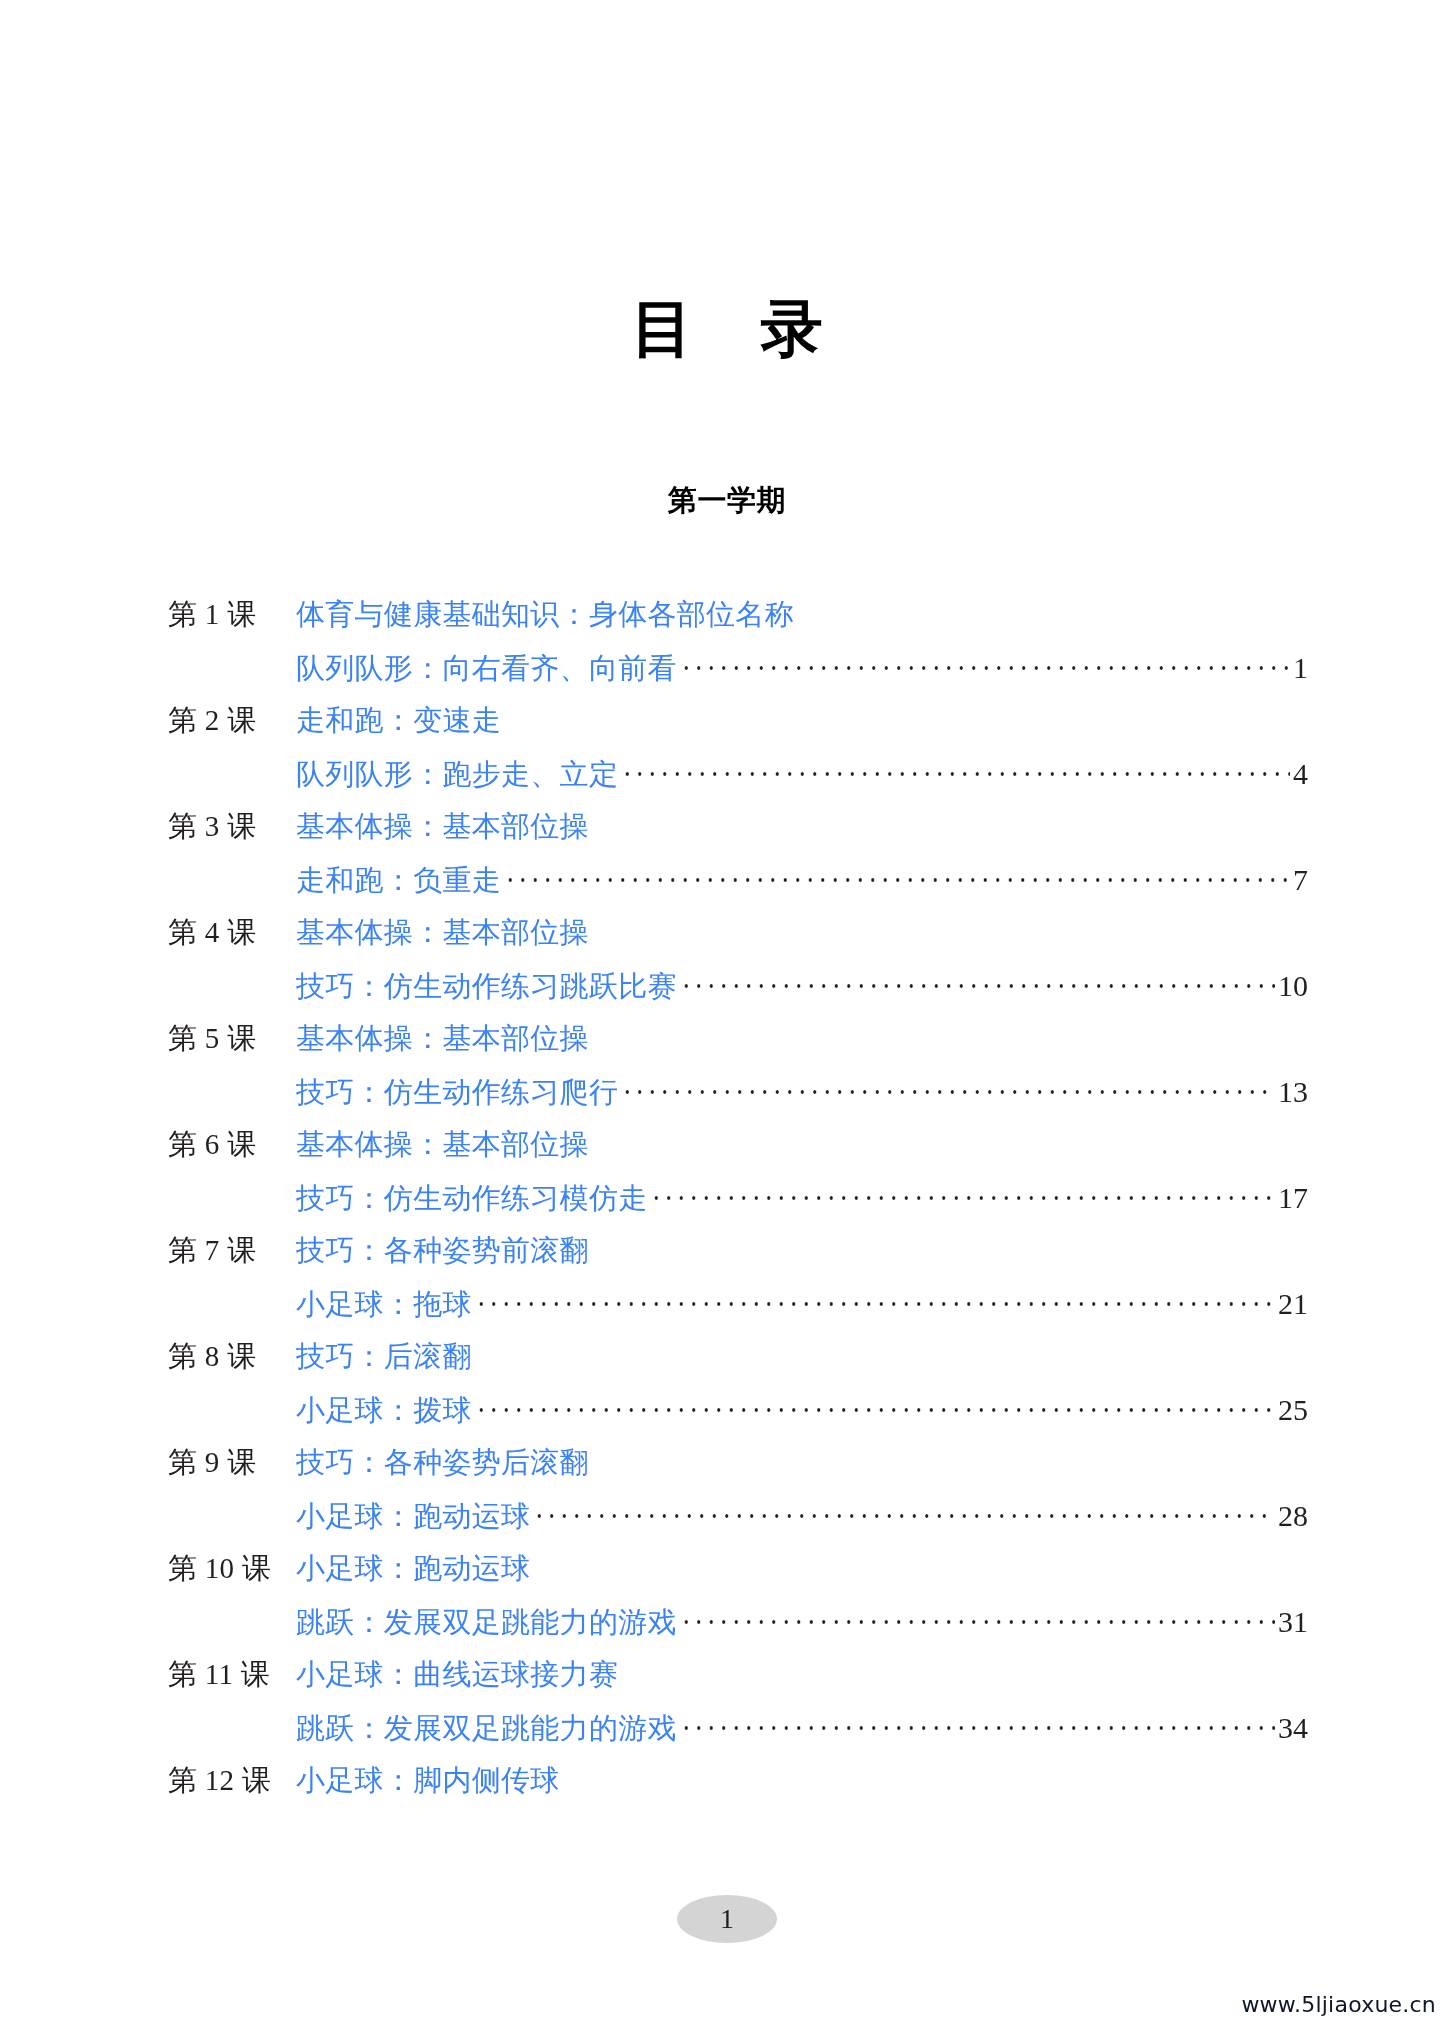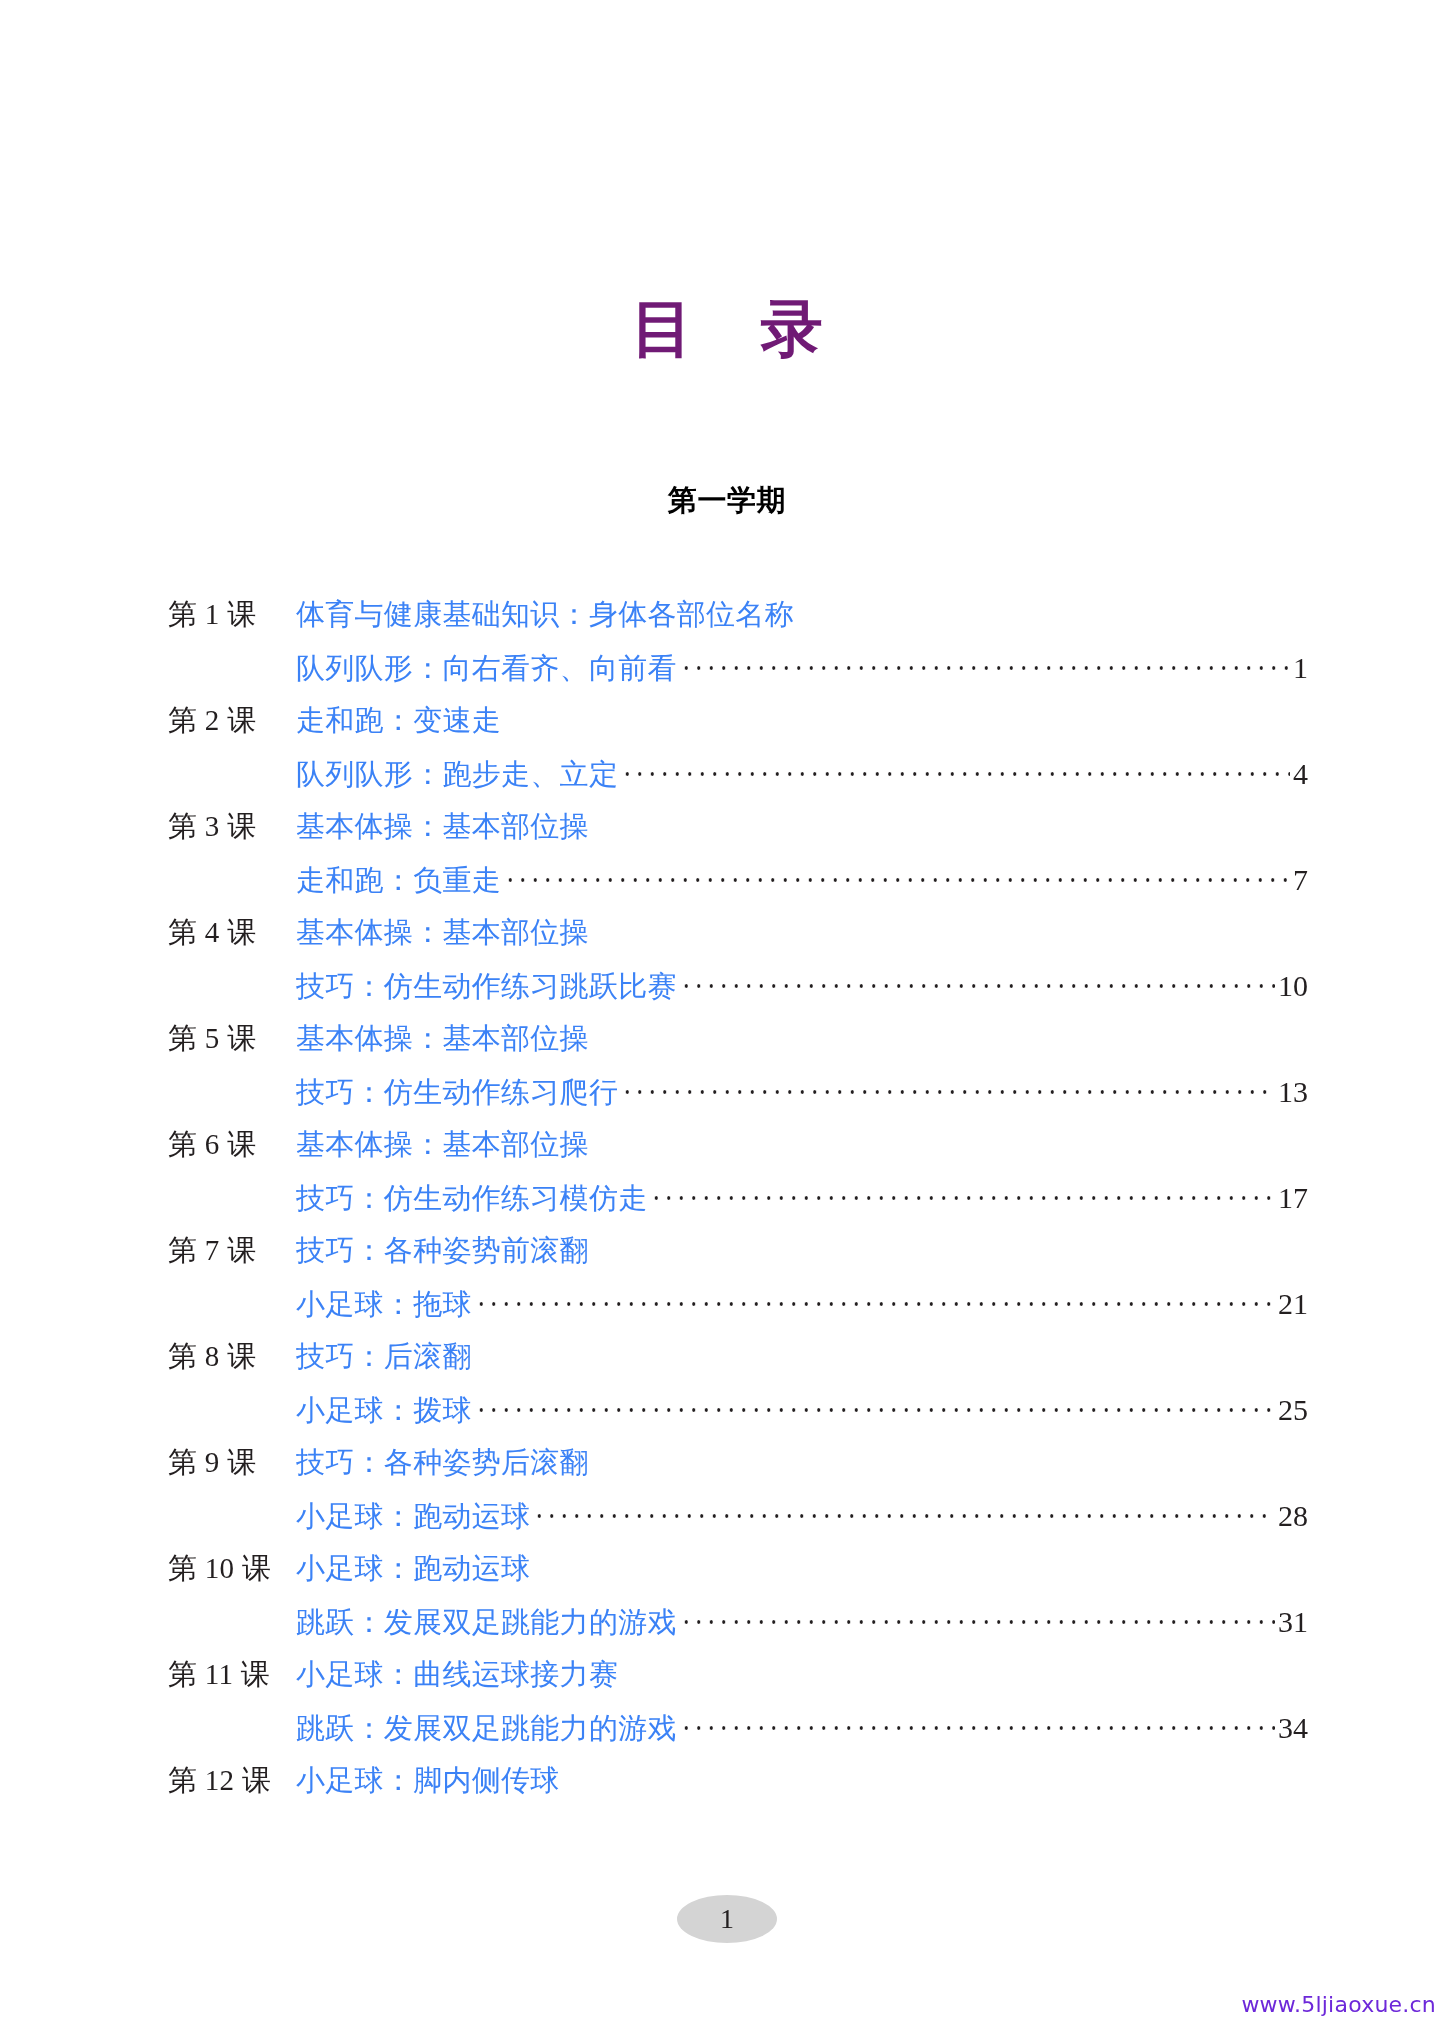--- a/index.html
+++ b/index.html
@@ -23,21 +23,21 @@
     position: absolute;
     top: 298px;
     left: 0;
     width: 100%;
     text-align: center;
     font-size: 62px;
     font-weight: bold;
     letter-spacing: 0.42em;
     text-indent: 0.42em;
     line-height: 1;
-    color: #701a75;
+    color: #000000;
     font-family: "Liberation Serif", "DejaVu Serif", serif;
   }
 
   
   .semester-heading {
     position: absolute;
     top: 480px;
     left: 0;
     width: 100%;
     text-align: center;
@@ -123,21 +123,21 @@
     align-items: center;
     justify-content: center;
     font-size: 28px;
     color: #231f20;
   }
   .watermark {
     position: absolute;
     right: 18px;
     top: 1992px;
     font-size: 22px;
-    color: #6d28d9;
+    color: #0f172a;
     font-family: "DejaVu Sans", "Liberation Sans", sans-serif;
     letter-spacing: 0.01em;
     white-space: nowrap;
   }
 </style>
 </head>
 <body>
 
 <div class="page">
 

